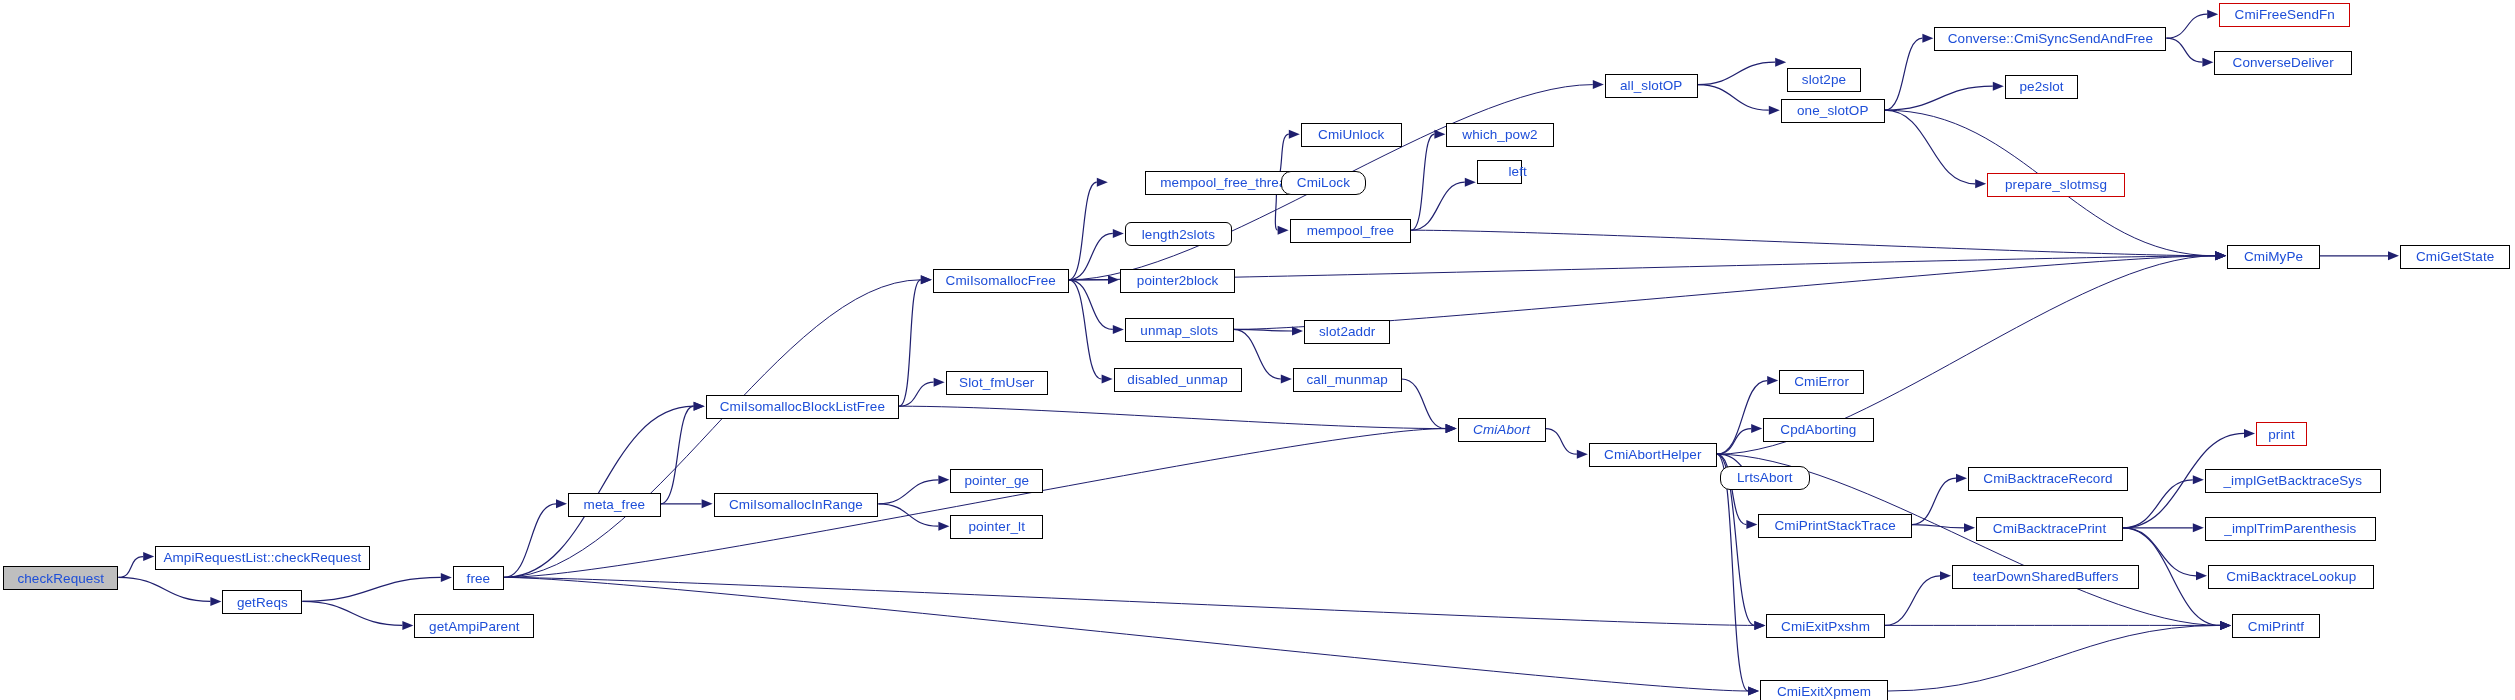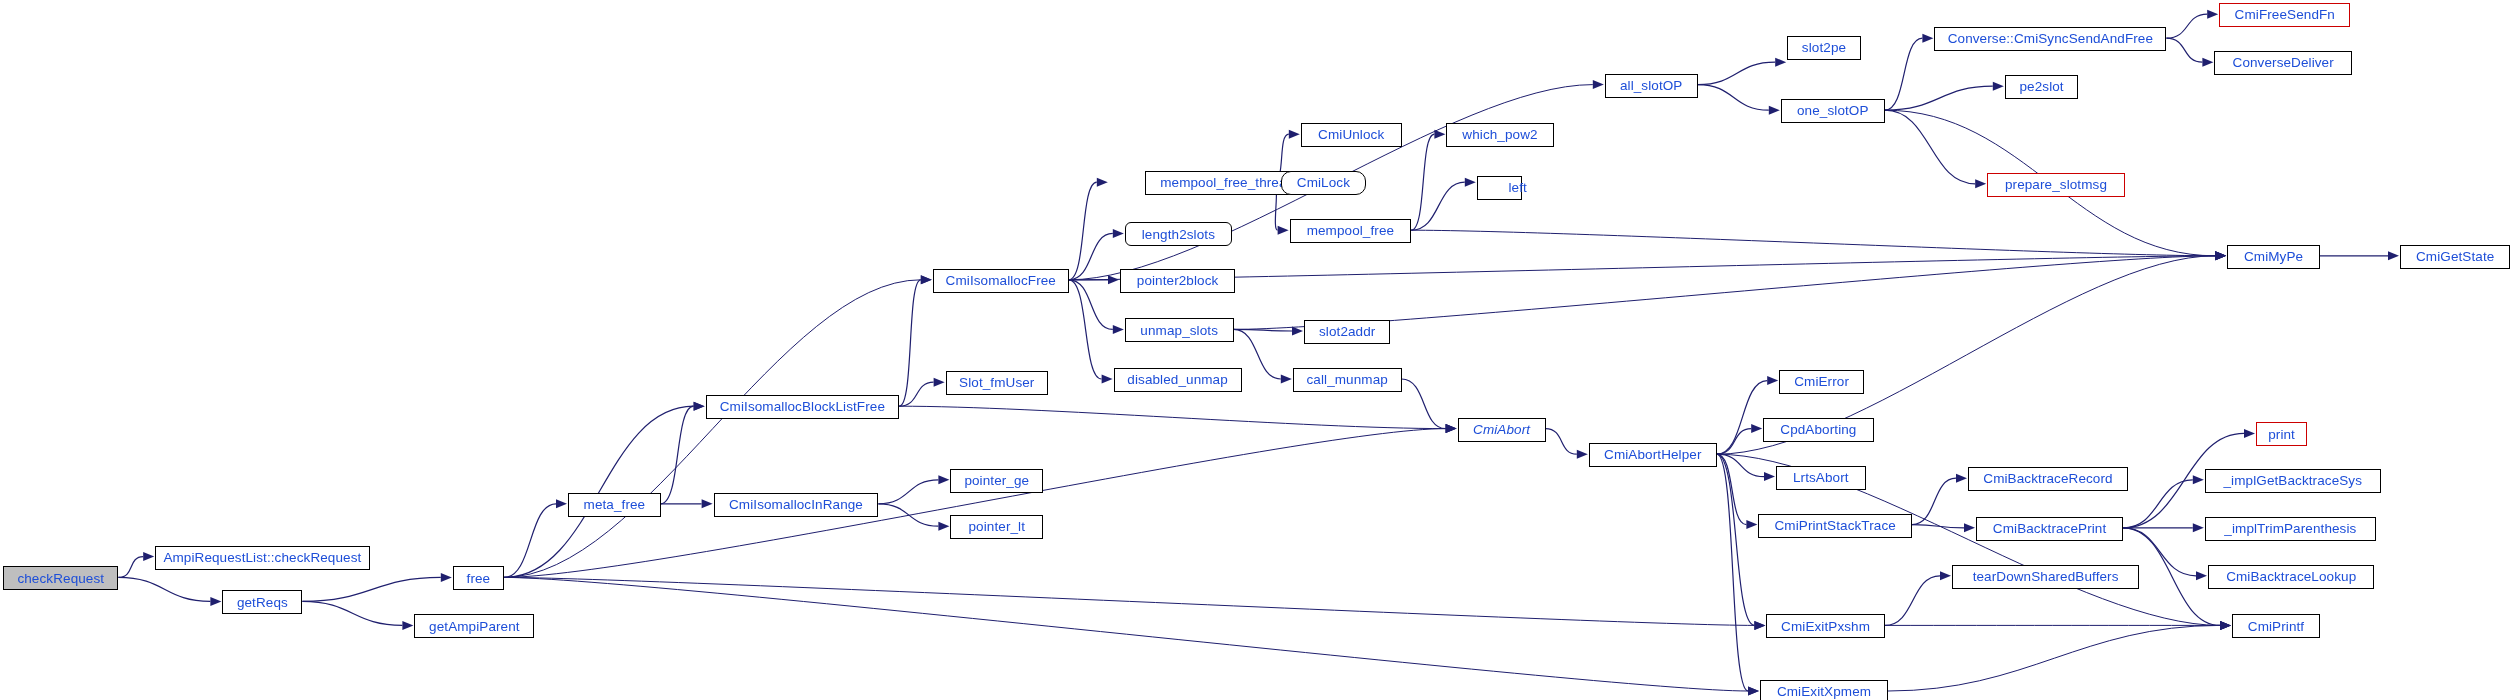--- a/index.html
+++ b/index.html
@@ -244,36 +244,36 @@
     </div>
     <div class="node" style="left: 1281px; top: 171.2px; width: 84.8px; border-radius: 10px;">
       <span class="node-label">CmiLock</span>
     </div>
     <div class="node" style="left: 1289.6px; top: 219.2px; width: 121.6px;">
       <span class="node-label">mempool_free</span>
     </div>
     <div class="node" style="left: 1446.4px; top: 123.2px; width: 107.2px;">
       <span class="node-label">which_pow2</span>
     </div>
-    <div class="node" style="left: 1476.8px; top: 176px; width: 44.8px; padding-left: 37px;">
+    <div class="node" style="left: 1476.8px; top: 160px; width: 44.8px; padding-left: 37px;">
       <span class="node-label">left</span>
     </div>
     <div class="node" style="left: 1457.6px; top: 417.6px; width: 88px; font-style: italic;">
       <span class="node-label">CmiAbort</span>
     </div>
     <div class="node" style="left: 1588.8px; top: 443.2px; width: 128px;">
       <span class="node-label">CmiAbortHelper</span>
     </div>
     <div class="node" style="left: 1779.2px; top: 369.6px; width: 84.8px;">
       <span class="node-label">CmiError</span>
     </div>
     <div class="node" style="left: 1763.2px; top: 417.6px; width: 110.4px;">
       <span class="node-label">CpdAborting</span>
     </div>
-    <div class="node" style="left: 1776px; top: 465.6px; width: 89.6px;">
+    <div class="node" style="left: 1720px; top: 465.6px; width: 89.6px; border-radius: 10px;">
       <span class="node-label">LrtsAbort</span>
     </div>
     <div class="node" style="left: 1758.4px; top: 513.6px; width: 153.6px;">
       <span class="node-label">CmiPrintStackTrace</span>
     </div>
     <div class="node" style="left: 1766.4px; top: 614.4px; width: 118.4px;">
       <span class="node-label">CmiExitPxshm</span>
     </div>
     <div class="node" style="left: 1760px; top: 680px; width: 128px;">
       <span class="node-label">CmiExitXpmem</span>
@@ -304,21 +304,21 @@
     </div>
     <div class="node" style="left: 2227.2px; top: 244.8px; width: 92.8px;">
       <span class="node-label">CmiMyPe</span>
     </div>
     <div class="node" style="left: 2400px; top: 244.8px; width: 110.4px;">
       <span class="node-label">CmiGetState</span>
     </div>
     <div class="node" style="left: 1604.8px; top: 73.6px; width: 92.8px;">
       <span class="node-label">all_slotOP</span>
     </div>
-    <div class="node" style="left: 1787.2px; top: 36px; width: 73.6px;">
+    <div class="node" style="left: 1787.2px; top: 68px; width: 73.6px;">
       <span class="node-label">slot2pe</span>
     </div>
     <div class="node" style="left: 1780.8px; top: 99.2px; width: 104px;">
       <span class="node-label">one_slotOP</span>
     </div>
     <div class="node" style="left: 1934.4px; top: 27.2px; width: 232px;">
       <span class="node-label">Converse::CmiSyncSendAndFree</span>
     </div>
     <div class="node" style="left: 2004.8px; top: 75.2px; width: 73.6px;">
       <span class="node-label">pe2slot</span>

